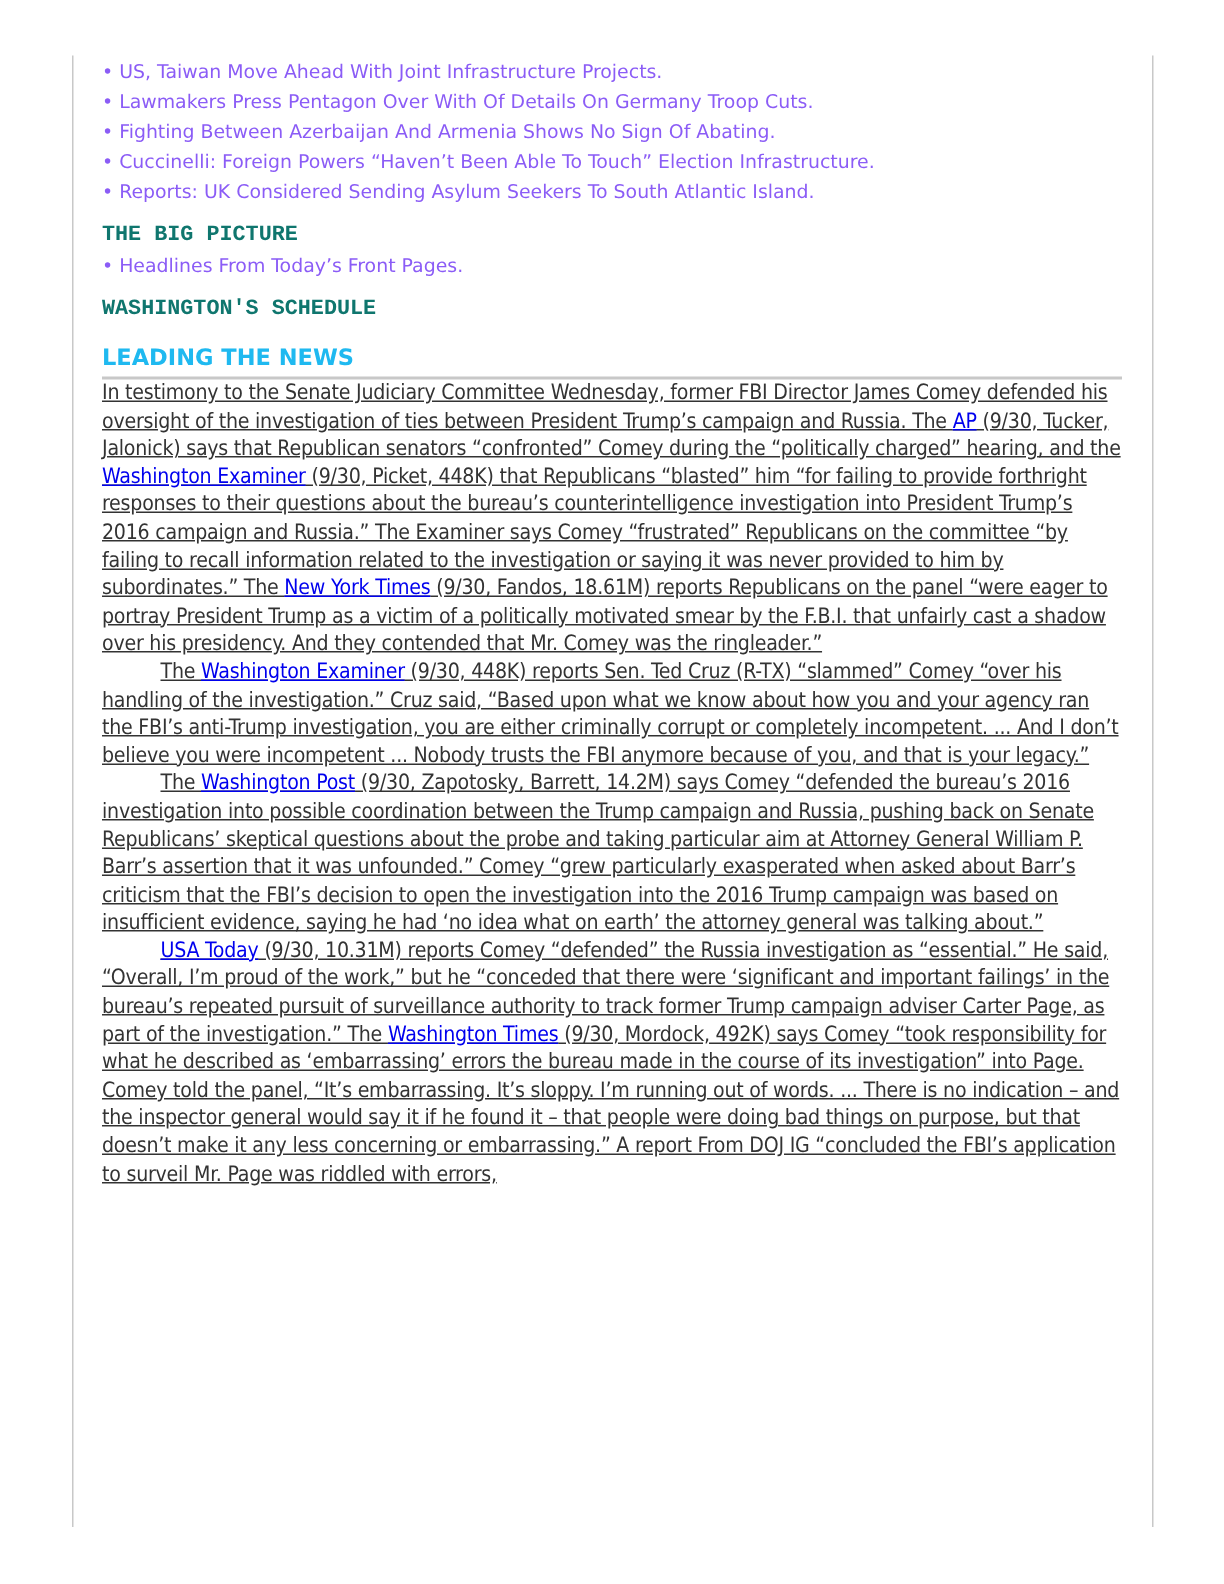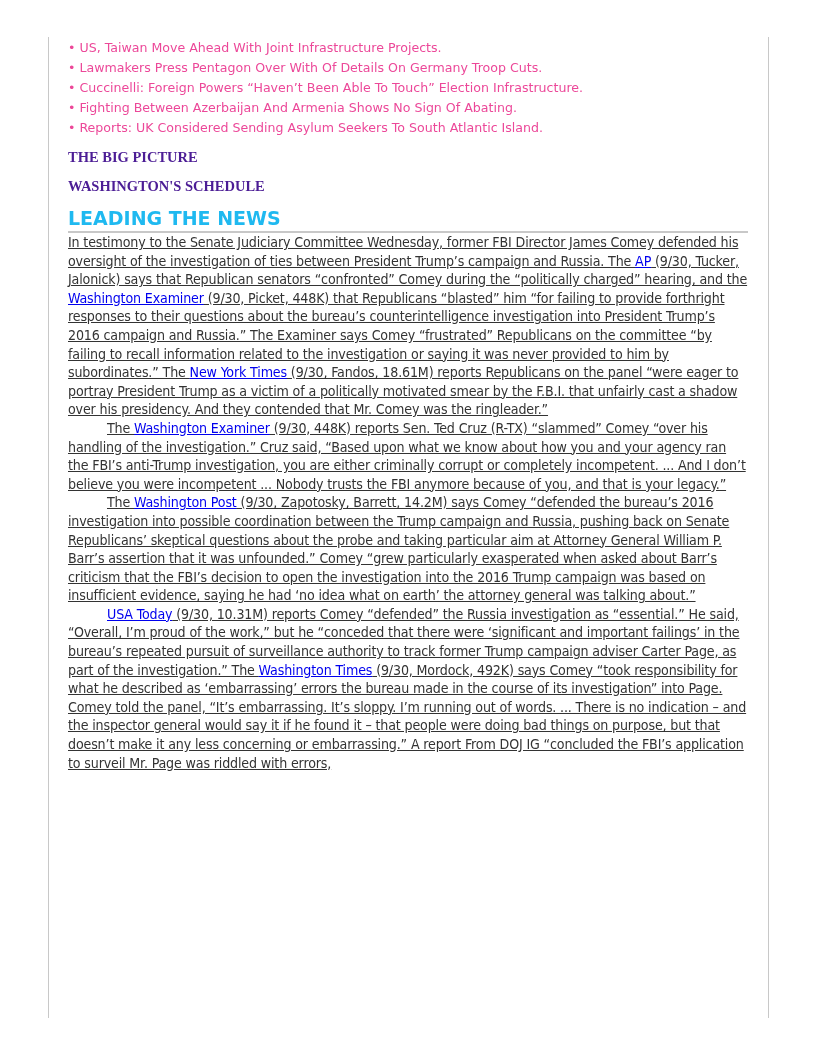--- a/index.html
+++ b/index.html
@@ -6,28 +6,28 @@
     body { width: 816px; height: 1056px; position: relative; overflow: hidden; }
     .frame {
       position: absolute; left: 48px; top: 37px; width: 719px; height: 981px;
       border-left: 1px solid #c8c8c8; border-right: 1px solid #c8c8c8;
     }
     .content {
       position: absolute; left: 68px; top: 38px; width: 680px;
       font-family: "DejaVu Sans", sans-serif; color: #333333;
     }
     .bullets { margin: 0; padding: 0; list-style: none; }
-    .bullets li { font-size: 12.6px; line-height: 20px; color: #ec4899; }
+    .bullets li { font-size: 12.6px; line-height: 20px; color: #8b5cf6; }
     .bullets li::before { content: "\2022\00a0"; }
     .sec-title {
-      font-family: Liberation Serif, serif; font-weight: bold; color: #4c1d95;
+      font-family: Liberation Mono, monospace; font-weight: bold; color: #0f766e;
       font-size: 14.5px; margin: 9px 0 0 0; line-height: 20px;
     }
     .lead-title {
-      font-weight: bold; color: #1fb9f0; font-size: 19px;
+      font-weight: bold; color: #1fb9f0; font-size: 15px;
       margin: 9px 0 0 0; line-height: 26px;
       border-bottom: 2px solid #c8c8c8; padding-bottom: 0px;
     }
     .story-title {
       font-weight: bold; color: #000; font-size: 14.3px; line-height: 20px;
       margin: 15px 0 8px 0;
     }
     .story p {
       margin: 0; font-family: "DejaVu Sans Condensed", "DejaVu Sans", sans-serif;
       font-size: 14.1px; line-height: 18.6px; color: #333;
@@ -38,26 +38,29 @@
   </style>
 </head>
 <body>
 
 <div class="frame"></div>
 
 <div class="content">
   <ul class="bullets">
     <li>US, Taiwan Move Ahead With Joint Infrastructure Projects.</li>
     <li>Lawmakers Press Pentagon Over With Of Details On Germany Troop Cuts.</li>
+    <li>Fighting Between Azerbaijan And Armenia Shows No Sign Of Abating.</li>
     <li>Cuccinelli: Foreign Powers “Haven’t Been Able To Touch” Election Infrastructure.</li>
-    <li>Fighting Between Azerbaijan And Armenia Shows No Sign Of Abating.</li>
     <li>Reports: UK Considered Sending Asylum Seekers To South Atlantic Island.</li>
   </ul>
 
   <div class="sec-title">THE BIG PICTURE</div>
+  <ul class="bullets">
+    <li>Headlines From Today’s Front Pages.</li>
+  </ul>
 
   <div class="sec-title">WASHINGTON'S SCHEDULE</div>
 
   <div class="lead-title">LEADING THE NEWS</div>
 
   <div class="story">
 
     <p><span>In testimony to the Senate Judiciary Committee Wednesday, former FBI Director James Comey defended his oversight of the investigation of ties between President Trump’s campaign and Russia. The </span><a class="src" href="#">AP</a><span> (9/30, Tucker, Jalonick) says that Republican senators “confronted” Comey during the “politically charged” hearing, and the </span><a class="src" href="#">Washington Examiner</a><span> (9/30, Picket, 448K) that Republicans “blasted” him “for failing to provide forthright responses to their questions about the bureau’s counterintelligence investigation into President Trump’s 2016 campaign and Russia.” The Examiner says Comey “frustrated” Republicans on the committee “by failing to recall information related to the investigation or saying it was never provided to him by subordinates.” The </span><a class="src" href="#">New York Times</a><span> (9/30, Fandos, 18.61M) reports Republicans on the panel “were eager to portray President Trump as a victim of a politically motivated smear by the F.B.I. that unfairly cast a shadow over his presidency. And they contended that Mr. Comey was the ringleader.”</span></p>
 
     <p class="indent"><span>The </span><a class="src" href="#">Washington Examiner</a><span> (9/30, 448K) reports Sen. Ted Cruz (R-TX) “slammed” Comey “over his handling of the investigation.” Cruz said, “Based upon what we know about how you and your agency ran the FBI’s anti-Trump investigation, you are either criminally corrupt or completely incompetent. ... And I don’t believe you were incompetent ... Nobody trusts the FBI anymore because of you, and that is your legacy.”</span></p>

